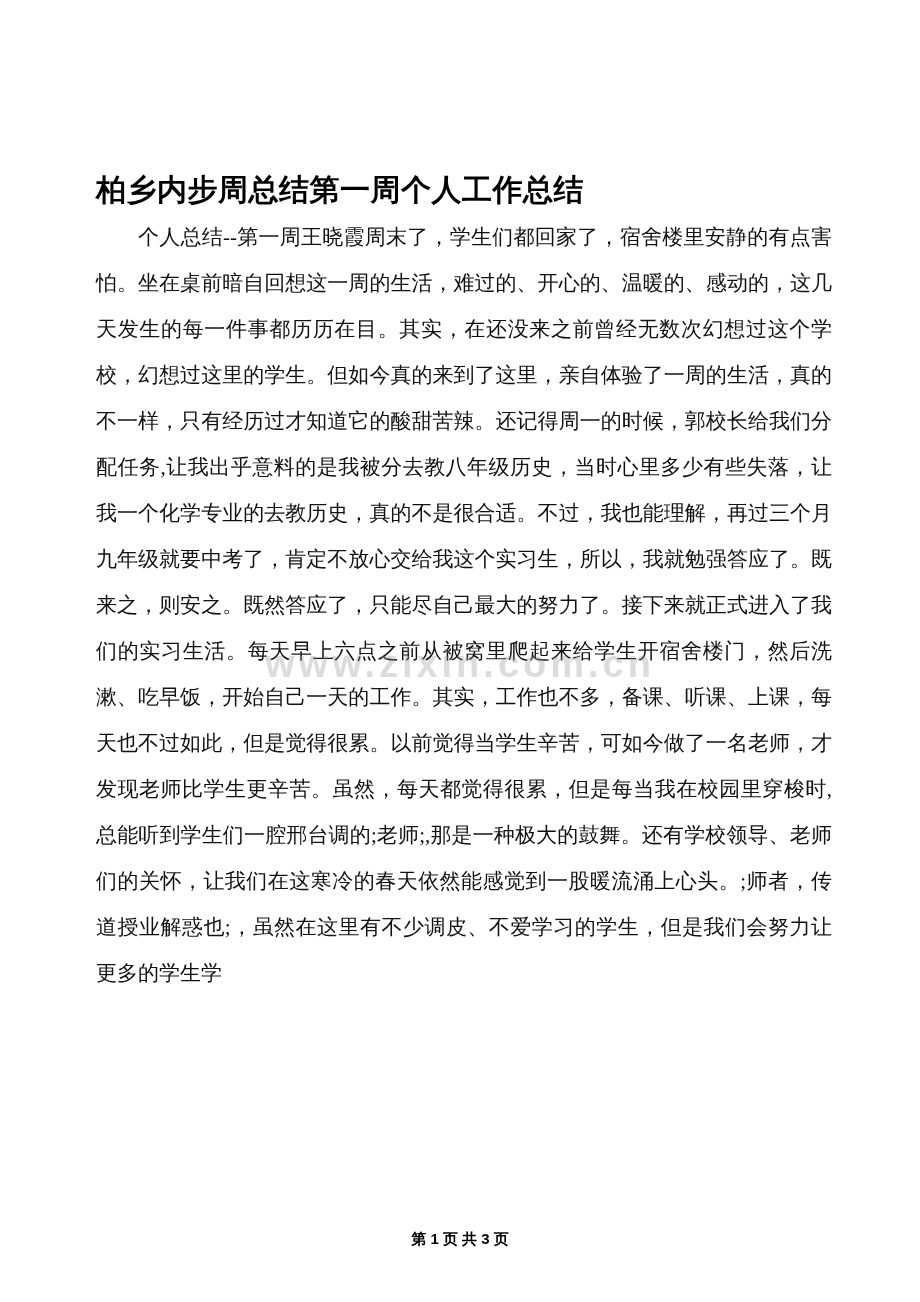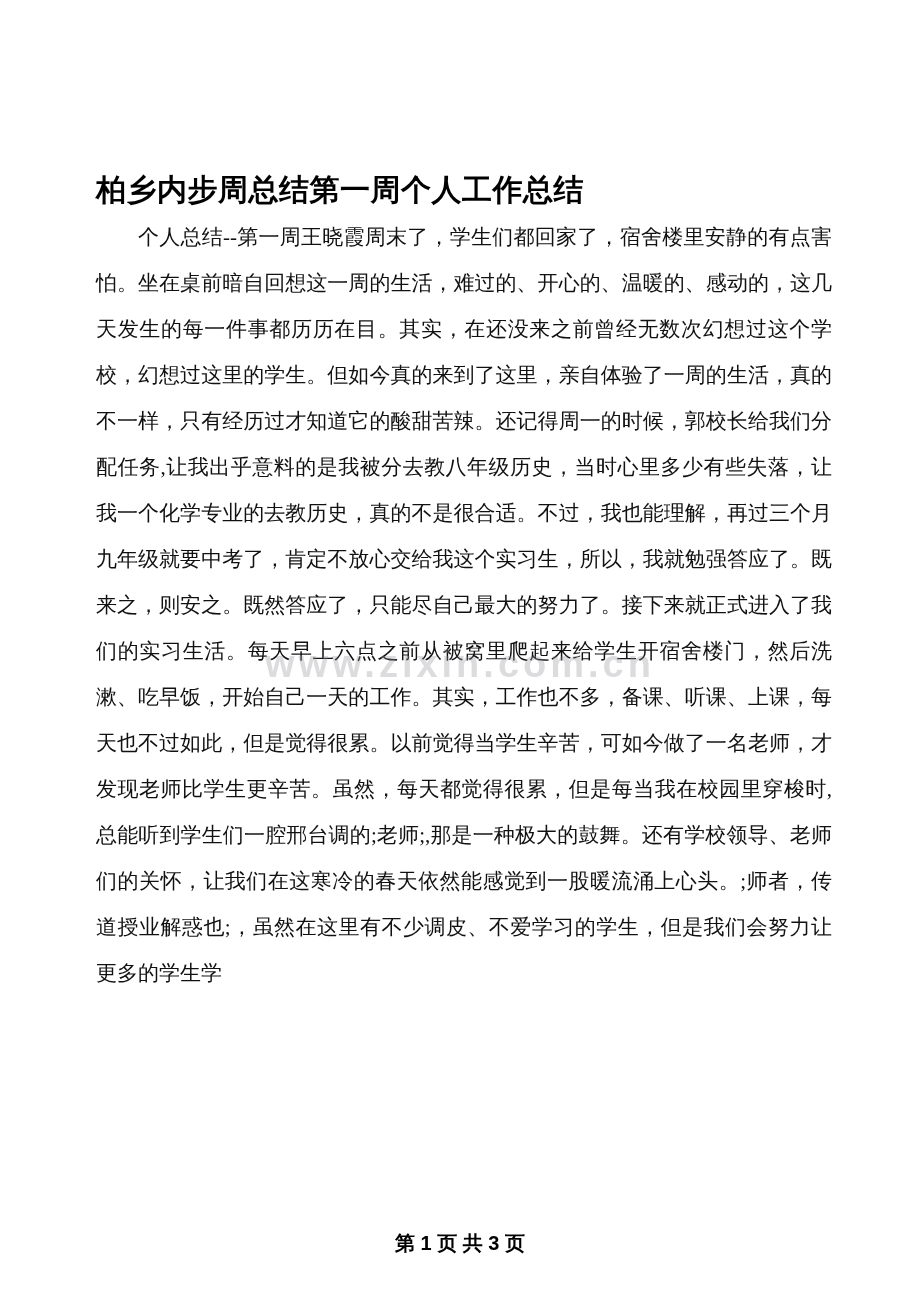--- a/index.html
+++ b/index.html
@@ -61,21 +61,21 @@
     font-family: "Liberation Sans", "DejaVu Sans", sans-serif;
     white-space: nowrap;
     font-weight: bold;
   }
   .page-footer {
     position: absolute;
     left: 0;
     top: 1222px;
     width: 920px;
     text-align: center;
-    font-size: 20px;
+    font-size: 15px;
     color: #000000;
     font-family: "Liberation Sans", "DejaVu Sans", sans-serif;
     font-weight: bold;
   }
 </style>
 </head>
 <body>
 
 <div class="page">
 

